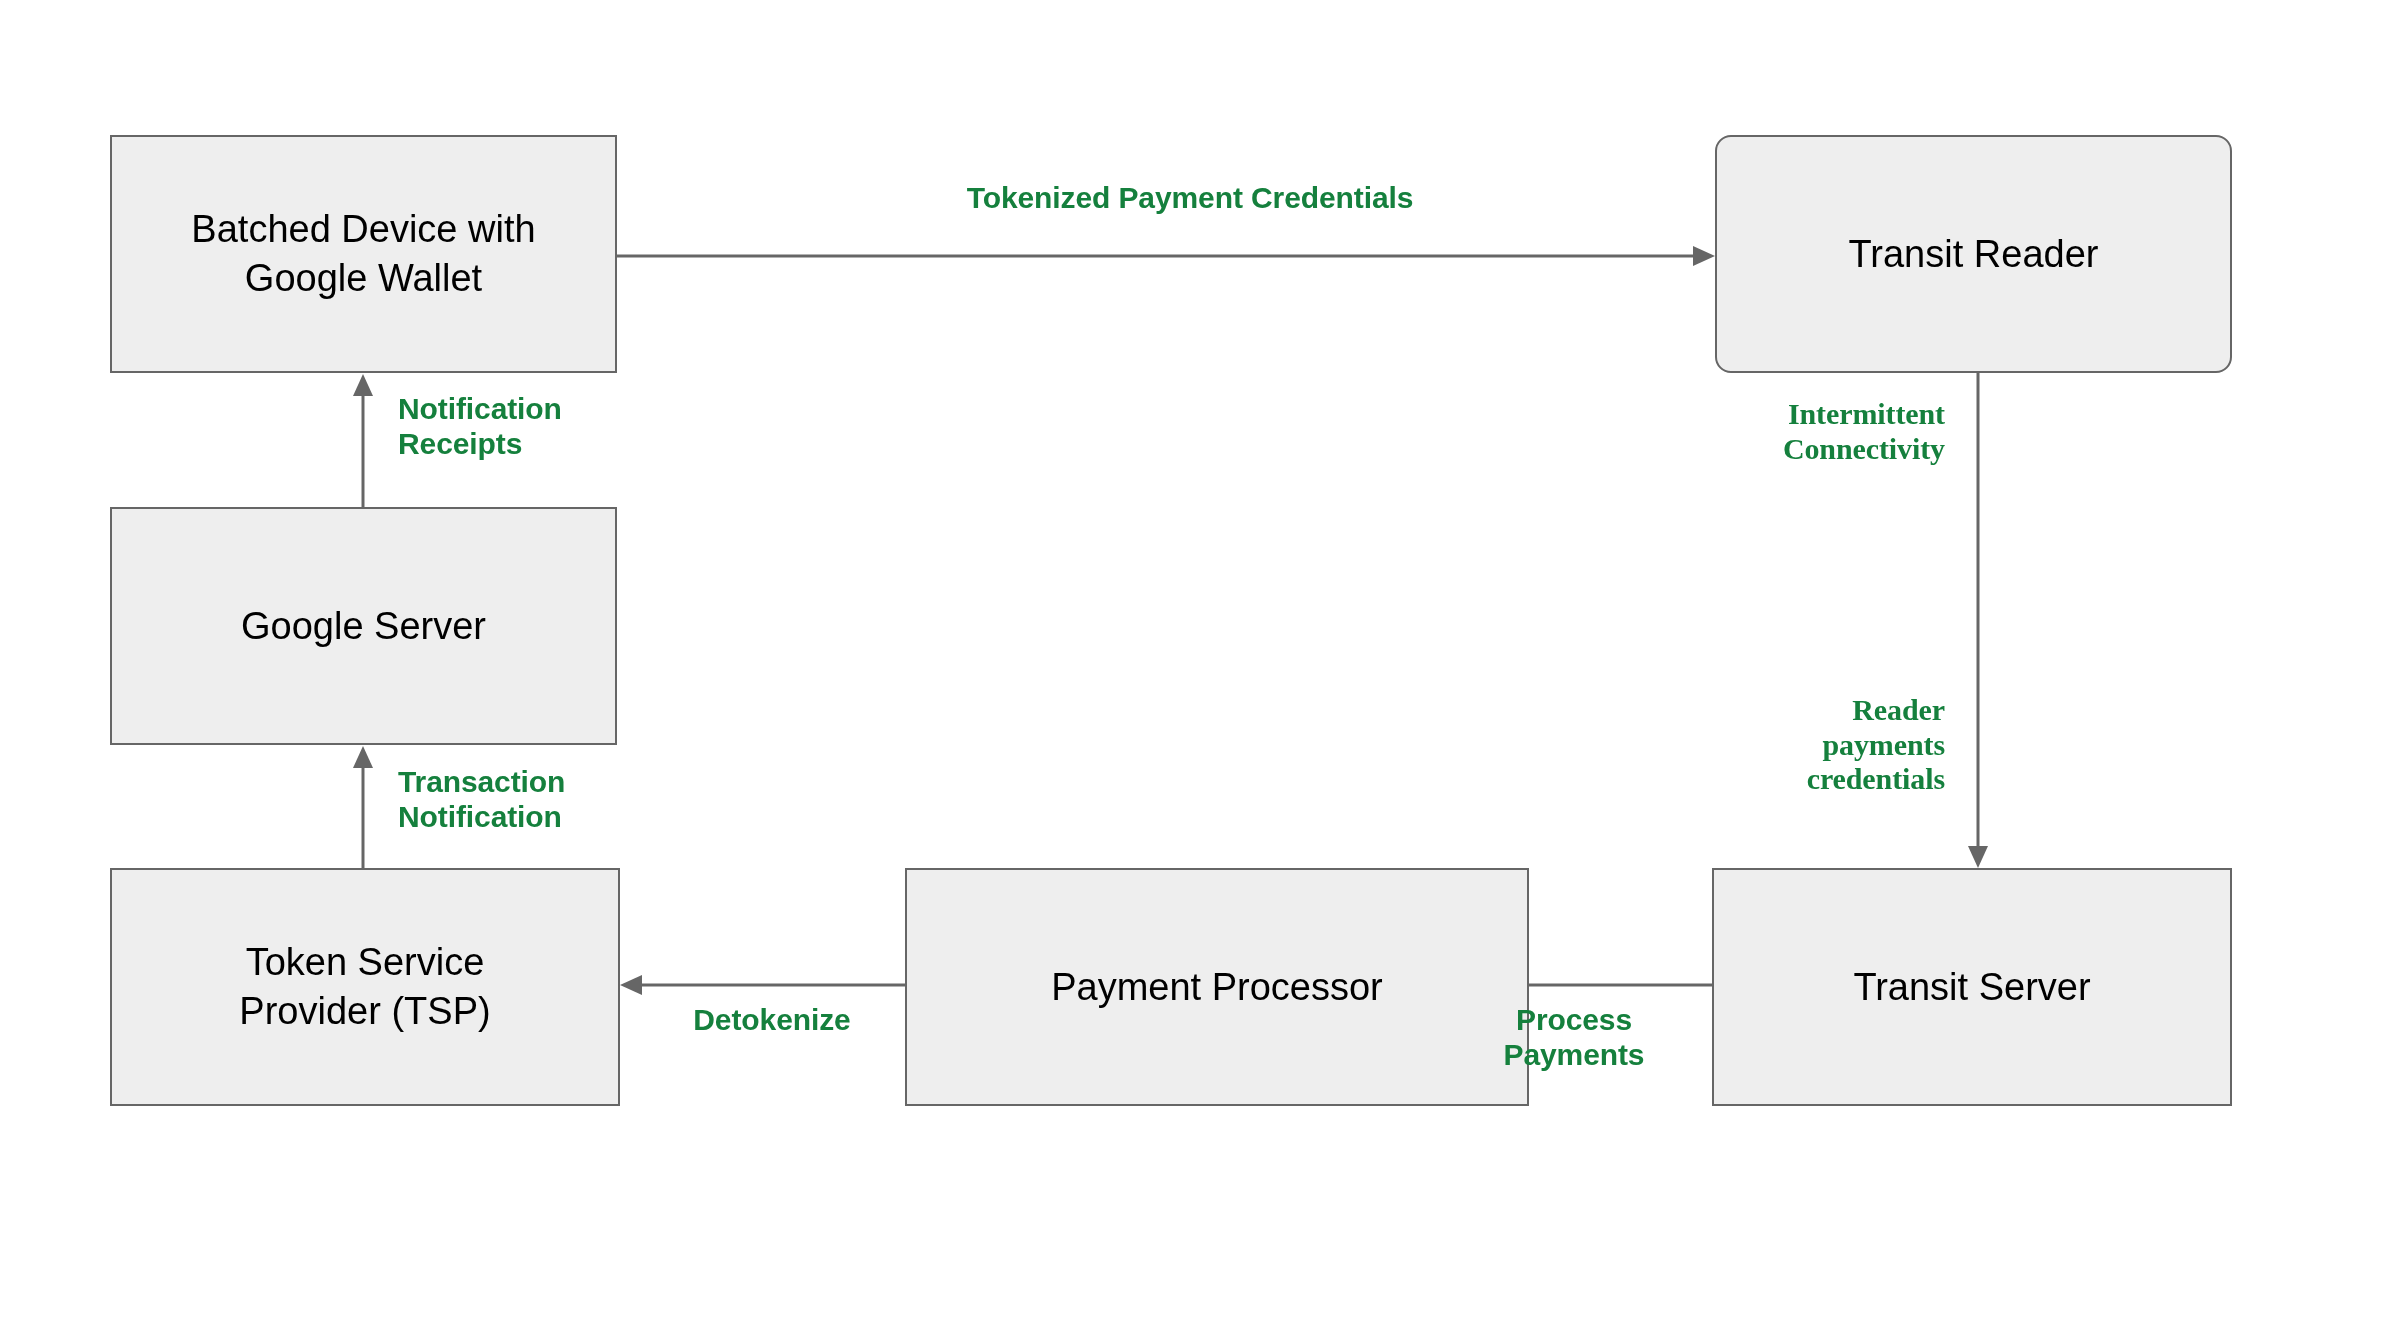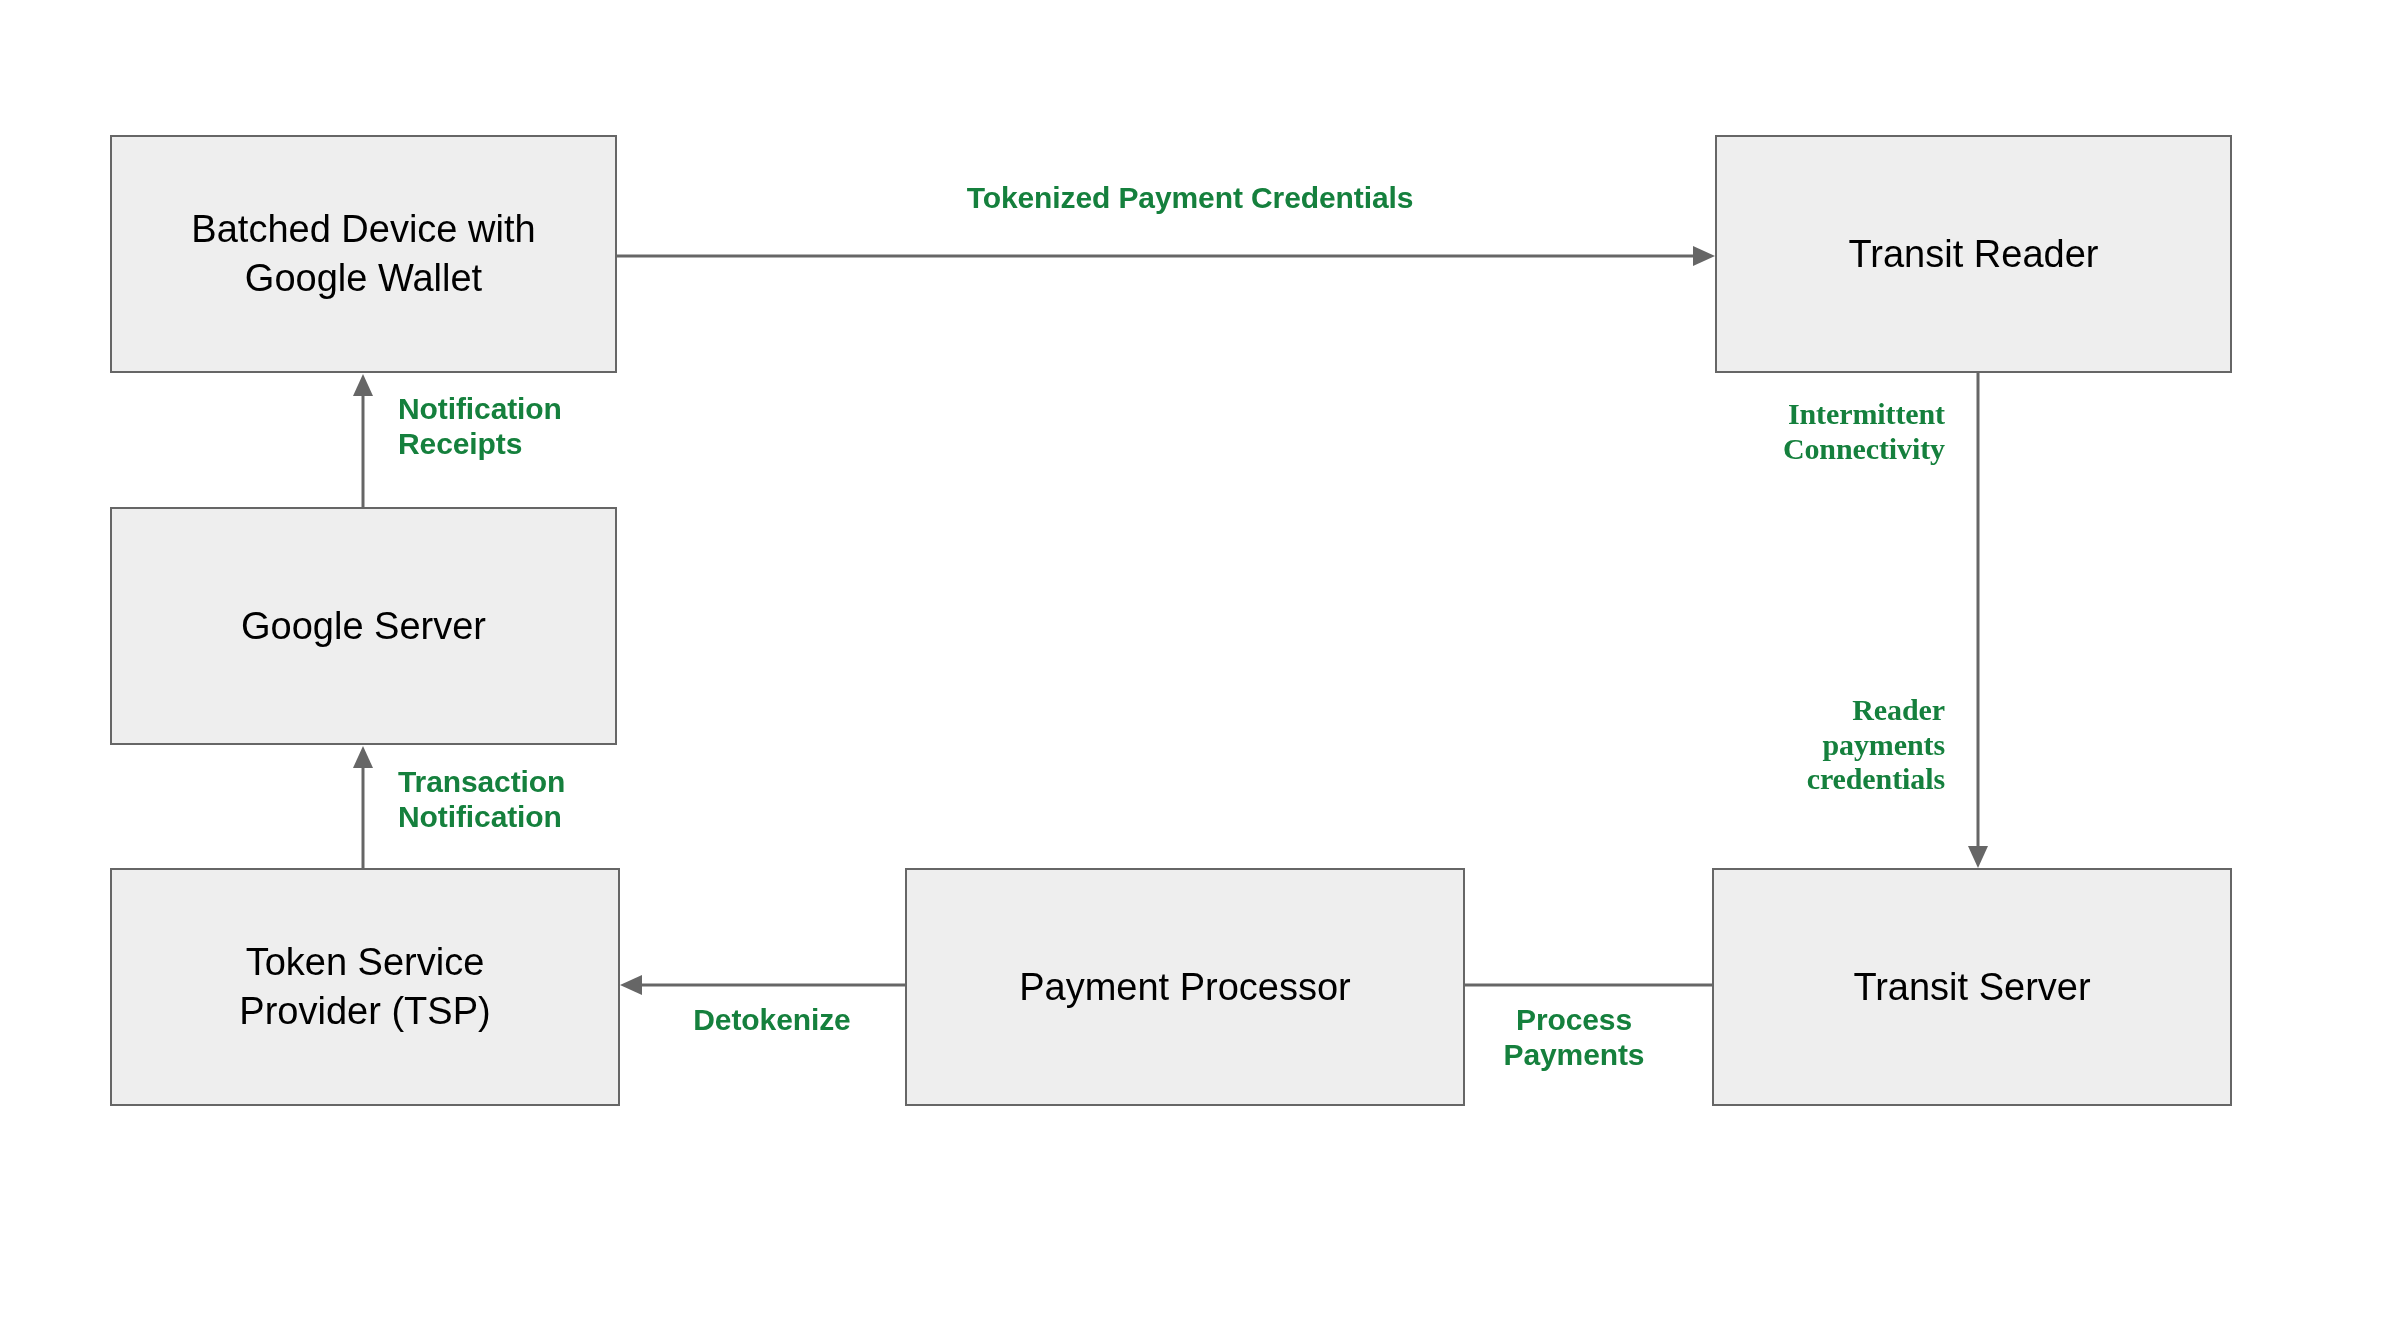--- a/index.html
+++ b/index.html
@@ -83,30 +83,30 @@
 
     <g>
       <line x1="363" y1="507" x2="363" y2="389"></line>
       <polygon points="363,374 353,396 373,396"></polygon>
     </g>
   </svg>
 
   <div class="node" style="left:110px; top:135px; width:507px; height:238px;">Batched Device with
 Google Wallet</div>
 
-  <div class="node" style="left:1715px; top:135px; width:517px; height:238px;">Transit Reader</div>
+  <div class="node" style="left:1715px; top:135px; width:517px; height:238px;border-radius:16px;">Transit Reader</div>
 
   <div class="node" style="left:110px; top:507px; width:507px; height:238px;">Google Server</div>
 
   <div class="node" style="left:1712px; top:868px; width:520px; height:238px;">Transit Server</div>
 
   <div class="node" style="left:110px; top:868px; width:510px; height:238px;">Token Service
 Provider (TSP)</div>
 
-  <div class="node" style="left:905px; top:868px; width:560px; height:238px;">Payment Processor</div>
+  <div class="node" style="left:905px; top:868px; width:624px; height:238px;">Payment Processor</div>
 
   <div class="edge-label center" style="left:833px; top:181px; width:714px;">Tokenized Payment Credentials</div>
 
   <div class="edge-label right" style="left:1600px; top:397px; width:345px;">Intermittent
 Connectivity</div>
 
   <div class="edge-label right" style="left:1600px; top:693px; width:345px;">Reader
 payments
 credentials</div>
 

